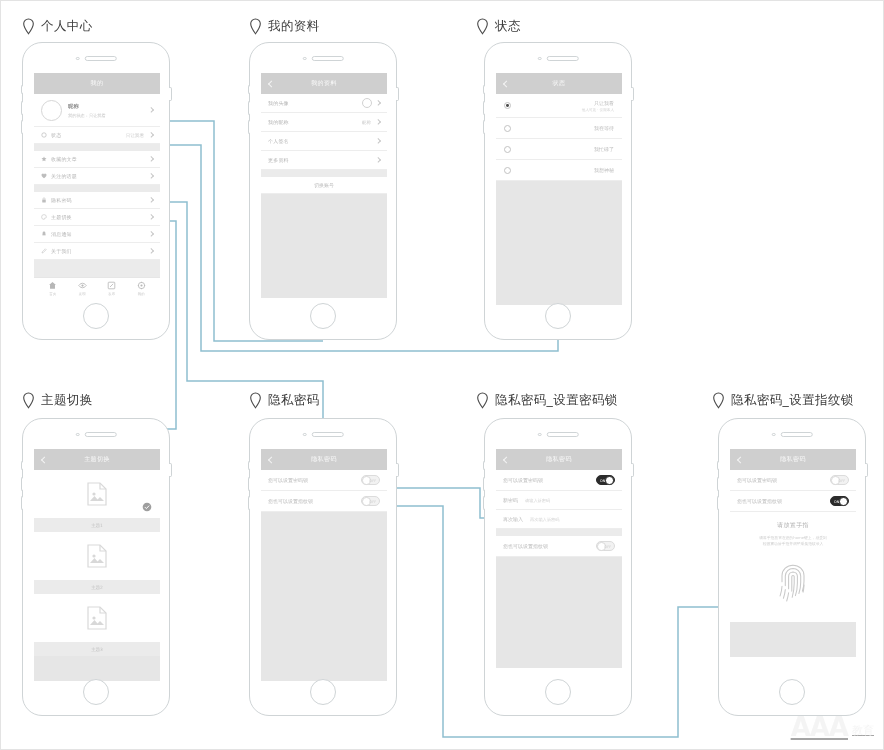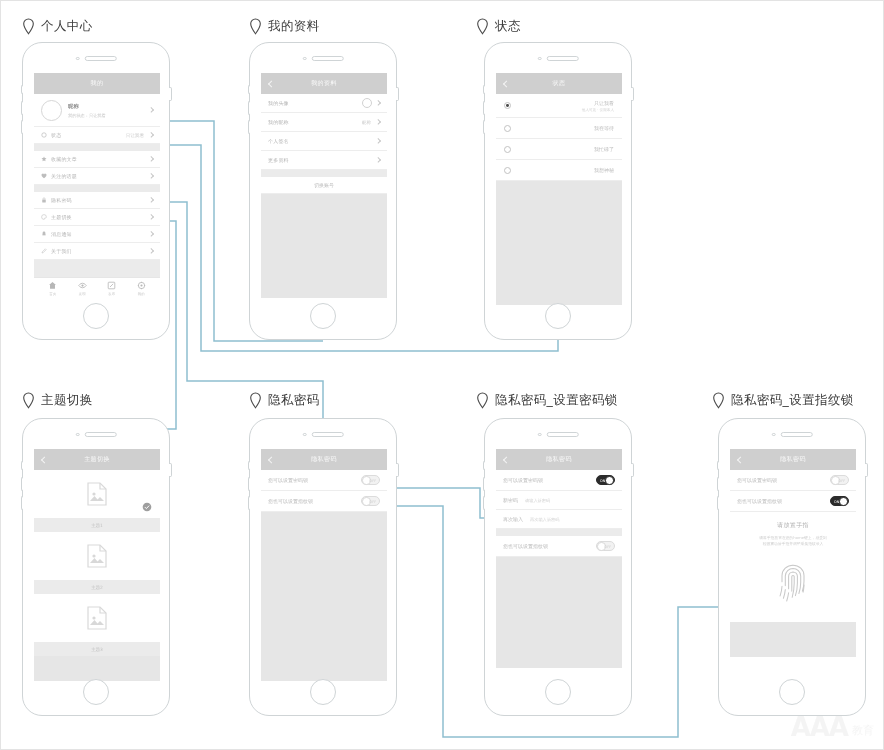--- a/index.html
+++ b/index.html
@@ -183,21 +183,21 @@
   .tab svg { width:9px;height:9px;display:block; }
   .tab .tlab { font-size:3.4px; color:#c7c7c7; }
 
   
   #connectors { position:absolute; left:0; top:0; width:884px; height:750px;
                 pointer-events:none; }
 
   
   .watermark {
     position:absolute; right:10px; bottom:8px; display:flex; align-items:flex-end; gap:4px;
-    opacity:.35; pointer-events:none;
+    opacity:.35; pointer-events:none;text-decoration:underline;
   }
   .watermark .aaa { font-size:26px; color:#e1e1e1; font-weight:bold; letter-spacing:-1px;
                     font-family:"DejaVu Sans","Liberation Sans",sans-serif; }
   .watermark .cn  { font-size:11px; color:#e1e1e1; margin-bottom:4px; }
 </style>
 </head>
 <body>
 
 <div id="canvas">
   <div class="border-frame"></div>

